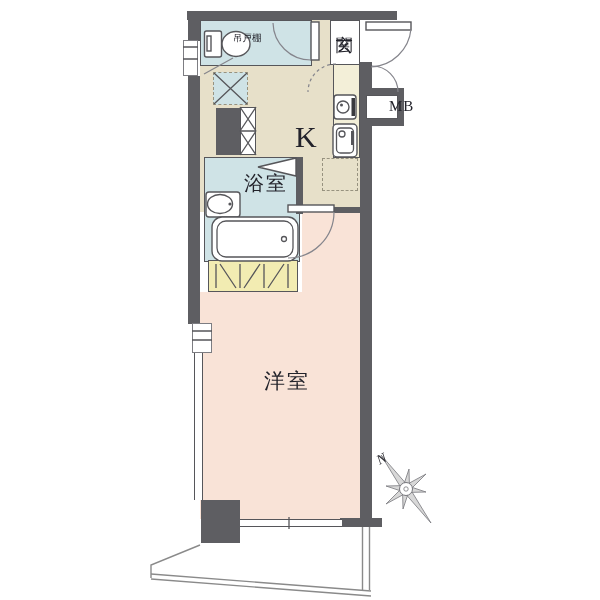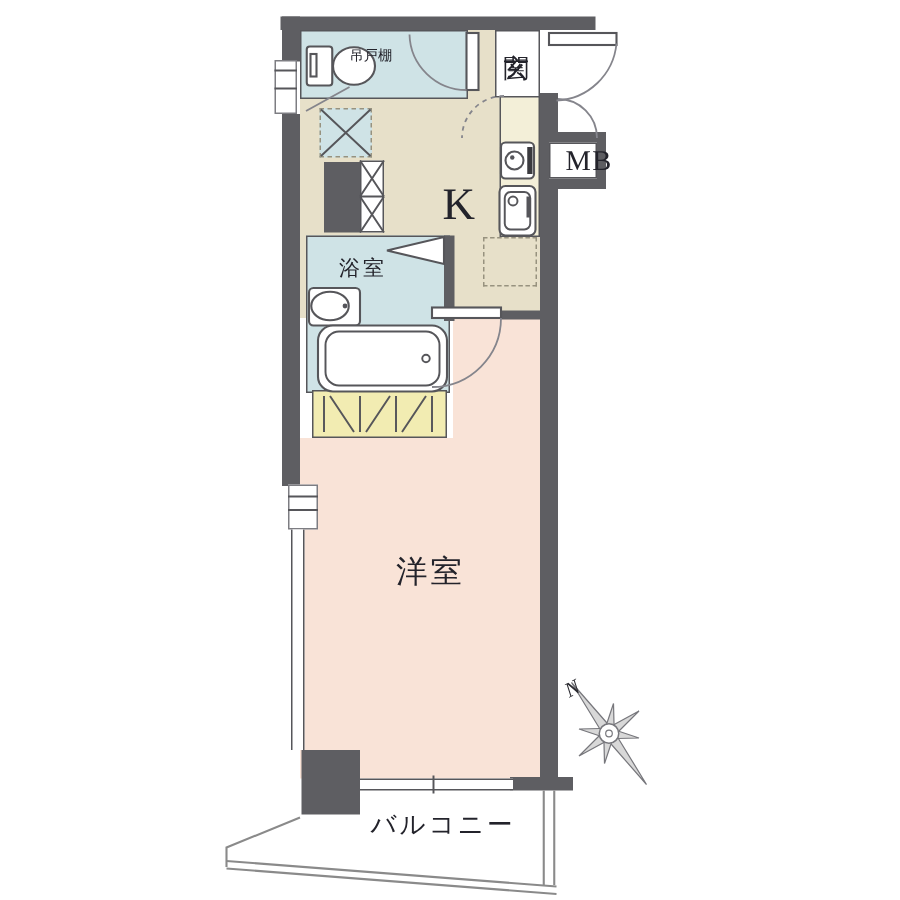--- a/index.html
+++ b/index.html
@@ -143,18 +143,17 @@
       <polygon class="star" points="403,509 402.5,488.5 409.5,489.5"></polygon>
       <polygon class="star" points="409,469 409.5,489.5 402.5,488.5"></polygon>
       <circle cx="406" cy="489" r="6.5" fill="#fff" stroke="#77777c" stroke-width="1"></circle>
       <circle cx="406" cy="489" r="2.2" fill="none" stroke="#77777c" stroke-width="0.8"></circle>
       <text x="376" y="463" font-size="14" font-style="italic" fill="#2a2a30" transform="rotate(-28 382 457)">N</text>
     </g>
   </svg>
 
   <div class="label v-text" style="left:334px;top:22px;font-size:17px;">玄関</div>
   <div class="label" style="left:295px;top:120px;font-size:30px;">K</div>
-  <div class="label" style="left:226px;top:172px;font-size:14px;letter-spacing:2px;">浴室</div>
+  <div class="label" style="left:244px;top:172px;font-size:20px;letter-spacing:2px;">浴室</div>
   <div class="label" style="left:264px;top:370px;font-size:21px;letter-spacing:2px;">洋室</div>
-  <div class="label" style="left:247px;top:541px;font-size:17px;letter-spacing:2px;">バルコニー</div>
-  <div class="label" style="left:377px;top:98px;font-size:19px;letter-spacing:1px;text-align:right;">MB</div>
+  <div class="label" style="left:389px;top:98px;font-size:15px;letter-spacing:1px;text-align:right;">MB</div>
   <div class="label" style="left:233px;top:33px;font-size:9.5px;">吊戸棚</div>
 </div>
 
 </body></html>

